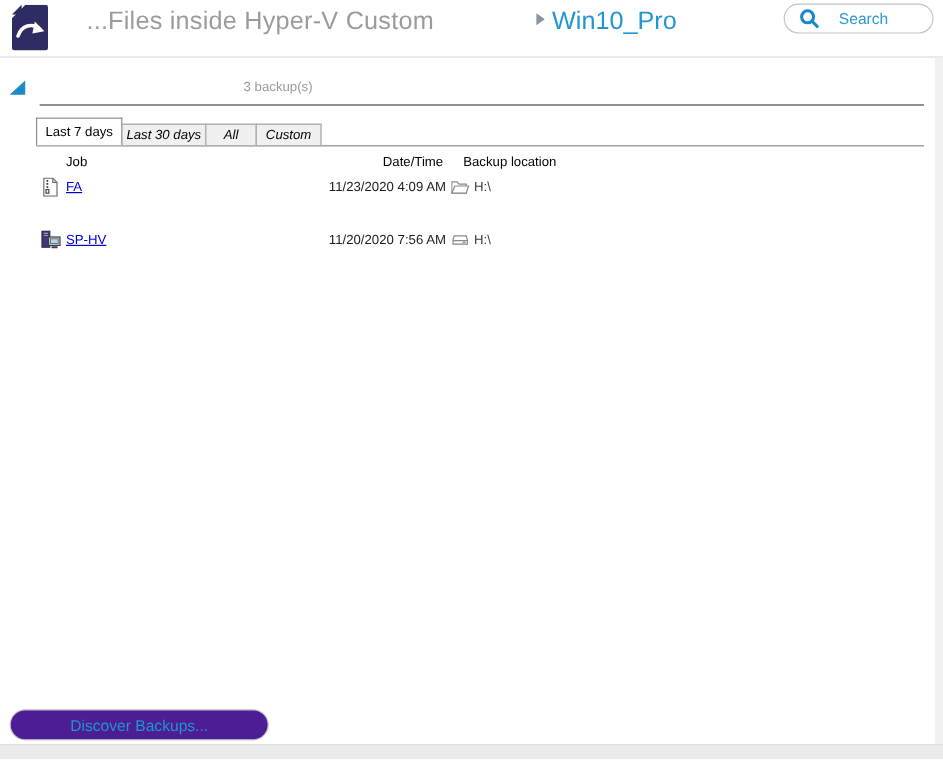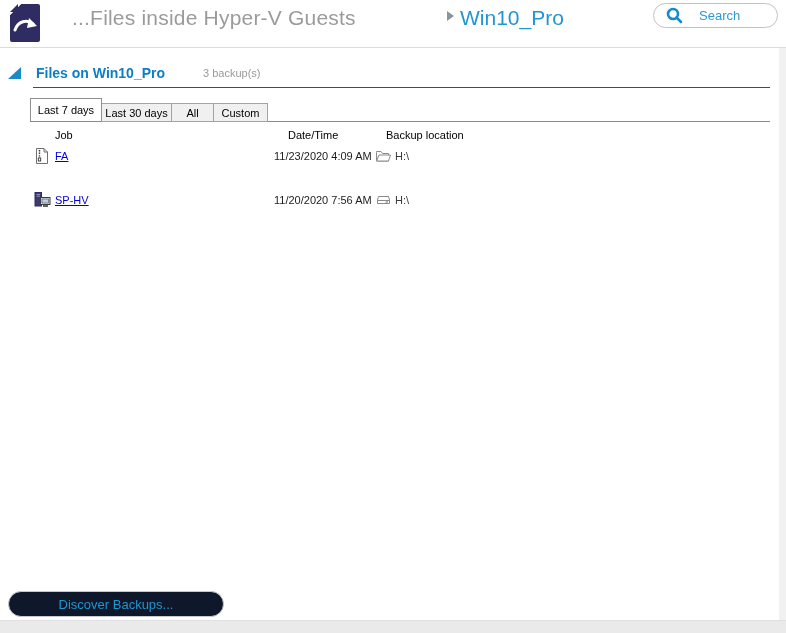--- a/index.html
+++ b/index.html
@@ -81,61 +81,62 @@
     position: absolute;
     font-size: 11px; color: #000;
     display: flex; align-items: center; justify-content: center;
     cursor: pointer;
   }
   .tab.inactive {
     top: 103px; height: 19px;
     background: #f0f0f0;
     border: 1px solid #a3a3a3;
     z-index: 1;
+    font-style: italic;
   }
   .tab.active {
     top: 98px; height: 23px;
     background: #ffffff;
     border: 1px solid #8f8f8f;
     border-bottom: none;
     z-index: 2;
   }
   .tab-1 { left: 30px;  width: 72px; }
   .tab-2 { left: 101px; width: 71px; }
   .tab-3 { left: 171px; width: 43px; }
   .tab-4 { left: 213px; width: 55px; }
 
   
   .col-head {
     position: absolute; top: 129px;
     font-size: 11px; color: #000000; white-space: nowrap;
   }
   .ch-job { left: 55px; }
-  .ch-date { left: 264px; padding-left: 24px; }
+  .ch-date { left: 295px; padding-left: 24px; }
   .ch-loc { left: 386px; }
 
   .row { position: absolute; left: 0; width: 770px; height: 18px; }
   .row-0 { top: 147px; }
   .row-1 { top: 169px; }
   .row-2 { top: 191px; }
   .row .job-icon { position: absolute; left: 34px; top: 1px; }
   .row .job-link {
     position: absolute; left: 55px; top: 3px;
     font-size: 11px; color: #0000dd; text-decoration: underline;
     cursor: pointer; white-space: nowrap;
   }
   .row .date { position: absolute; left: 253px; top: 3px; font-size: 11px; color: #1c1c1c; white-space: nowrap; margin-left: 21px; }
   .row .loc-icon { position: absolute; left: 376px; top: 2px; }
   .row .loc { position: absolute; left: 395px; top: 3px; font-size: 11px; color: #3c3c3c; white-space: nowrap; }
 
   
   .discover-btn {
     position: absolute; left: 8px; top: 591px;
     width: 216px; height: 26px;
-    background: #0f172a;
+    background: #4c1d95;
     border: 1px solid #c9c9c9;
     border-radius: 13px;
     font-family: "Liberation Sans", sans-serif;
     font-size: 13px; color: #2095d0;
     cursor: pointer;
   }
   .bottom-strip {
     position: absolute; left: 0; top: 620px;
     width: 786px; height: 13px; background: #eaeaea;
     border-top: 1px solid #e0e0e0;
@@ -150,34 +151,33 @@
 
 <div class="app">
 
   <svg class="logo" viewBox="0 0 30 38">
     <path d="M11 0 H28 Q30 0 30 2 V36 Q30 38 28 38 H2 Q0 38 0 36 V11 Z" fill="#2e2c62"></path>
     <path d="M0 9 L9 0 L11 0 L0 11 Z" fill="#ffffff"></path>
     <path d="M8 0 L8 8 L0 8 Z" fill="#2e2c62"></path>
     <path d="M5 26 C8 17 17 15 23 20" fill="none" stroke="#ffffff" stroke-width="3" stroke-linecap="round"></path>
     <path d="M19 14 L27 22 L17 24 Z" fill="#ffffff"></path>
   </svg>
-  <span class="title-prefix">...Files inside Hyper-V Guests</span>
+  <span class="title-prefix">...Files inside Hyper-V Custom</span>
   <div class="crumb-chevron"></div>
   <span class="title-current">Win10_Pro</span>
   <button class="search-btn">
     <svg width="17" height="17" viewBox="0 0 17 17">
       <circle cx="7" cy="7" r="5" fill="none" stroke="#1789cc" stroke-width="2.6"></circle>
       <line x1="10.5" y1="10.5" x2="15" y2="15" stroke="#1789cc" stroke-width="2.6" stroke-linecap="round"></line>
     </svg>
     <span>Search</span>
   </button>
   <div class="header-border"></div>
 
   <div class="collapse-tri"></div>
-  <div class="section-title">Files on Win10_Pro</div>
   <div class="section-count">3 backup(s)</div>
   <div class="section-divider"></div>
 
   <div class="tab-baseline"></div>
   <div class="tab active tab-1">Last 7 days</div>
   <div class="tab inactive tab-2">Last 30 days</div>
   <div class="tab inactive tab-3">All</div>
   <div class="tab inactive tab-4">Custom</div>
 
   <div class="col-head ch-job">Job</div>

